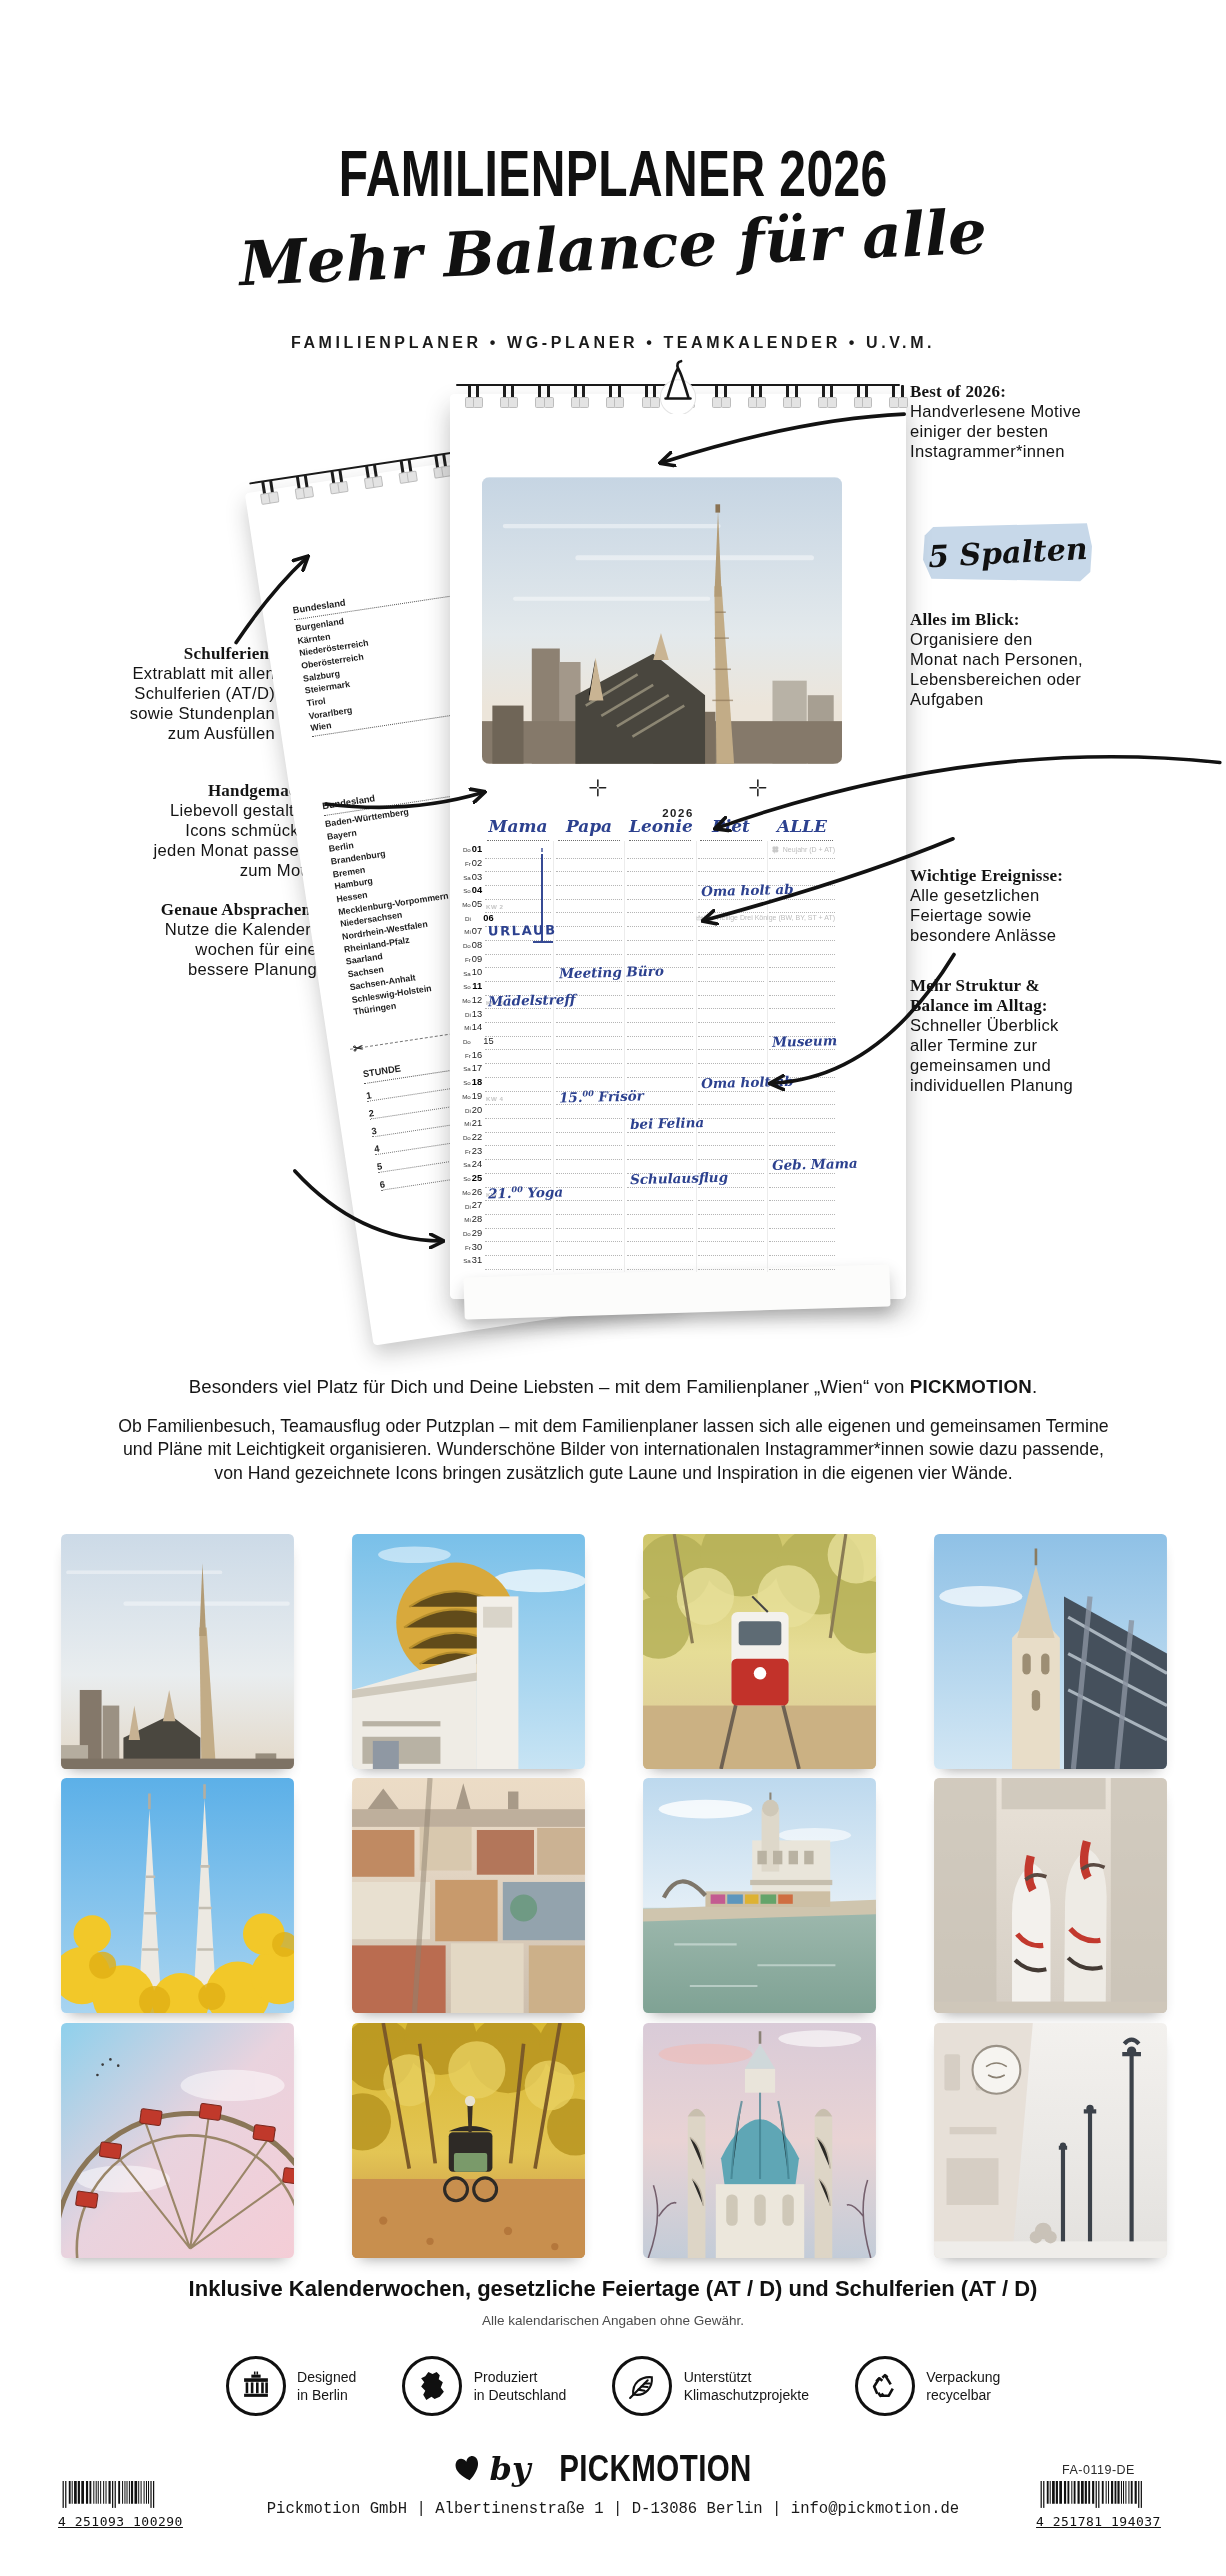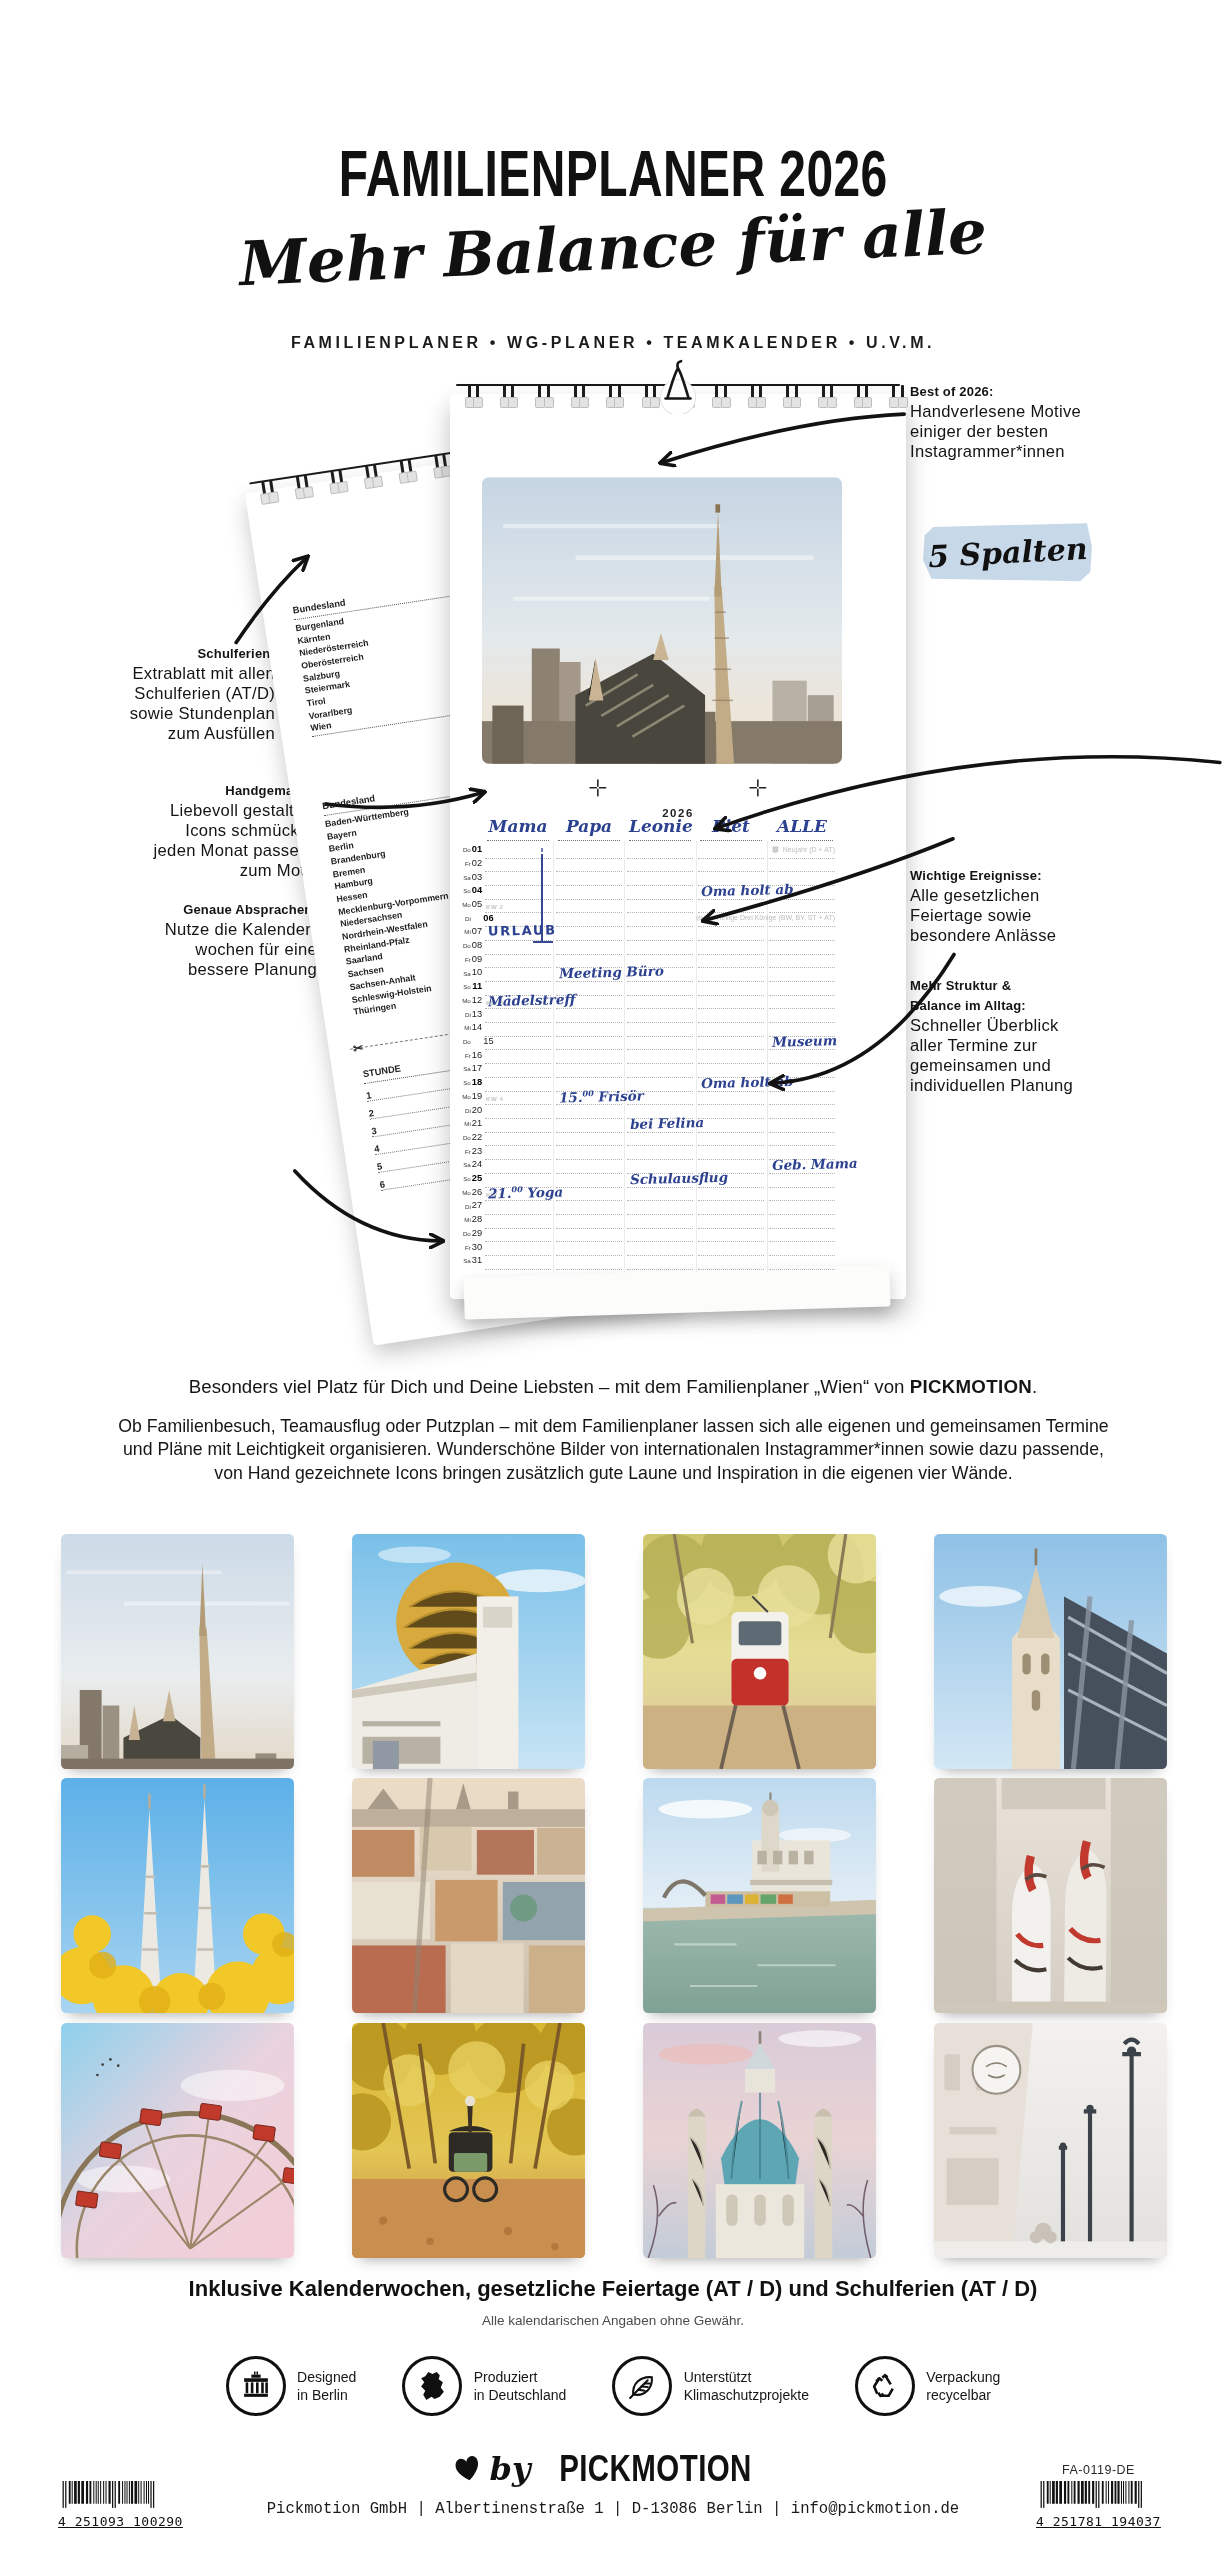--- a/index.html
+++ b/index.html
@@ -8,21 +8,21 @@
   .abs{position:absolute;}
   
   .h-title{top:139px;left:0;width:100%;text-align:center;font-size:60px;font-weight:700;letter-spacing:0.5px;white-space:nowrap;}
   .h-title>span{display:inline-block;transform:scaleX(.8) scaleY(1.08);}
   .h-script{top:212px;left:0;width:100%;text-align:center;
             font-family:"DejaVu Serif",serif;font-style:italic;font-weight:700;font-size:61px;}
   .h-script>span{display:inline-block;transform:rotate(-2.5deg);}
   .h-tag{top:334px;left:0;width:100%;text-align:center;font-size:16px;font-weight:700;letter-spacing:3.6px;color:#1b1b1b;}
   
   .ann{width:244px;line-height:20px;font-size:16.6px;letter-spacing:0.3px;color:#141414;}
-  .ann b{display:block;font-size:13px;letter-spacing:0.2px;white-space:pre-line;}
+  .ann b{display:block;font-size:17px;letter-spacing:0.2px;white-space:pre-line;font-family:Liberation Serif, serif;}
   .ann-r{text-align:left;}
   .ann-l{text-align:right;}
   .badge{top:522px;left:923px;width:169px;height:61px;background:#c7d8e9;
          clip-path:polygon(1% 22%,6% 8%,97% 2%,100% 40%,99% 82%,93% 97%,5% 93%,0 62%);
          display:flex;align-items:center;justify-content:center;}
   .badge span{font-family:"DejaVu Serif",serif;font-style:italic;font-weight:700;font-size:30px;transform:rotate(-3deg);}
   
   .sheet{background:#fff;border-radius:4.2px;}
   .bg-sheet{top:470px;left:243px;width:312px;height:862px;transform:rotate(-8.6deg);transform-origin:50% 0;
             box-shadow:0 9.3px 21px rgba(30,30,30,.25);z-index:2;font-weight:700;}
@@ -690,20 +690,22 @@
   <div class="abs ann ann-l" style="right:908px;top:781px">
     <b>Handgemacht:</b><span>Liebevoll gestaltete<br>Icons schmücken<br>jeden Monat passend<br>zum Motiv</span></div>
   <div class="abs ann ann-l" style="right:909px;top:900px">
     <b>Genaue Absprachen:</b><span>Nutze die Kalender-<br>wochen für eine<br>bessere Planung</span></div>
 
   <div class="abs ann ann-r" style="left:910px;top:382px">
     <b>Best of 2026:</b><span>Handverlesene Motive<br>einiger der besten<br>Instagrammer*innen</span></div>
   <div class="abs badge">
       <span>5 Spalten</span>
     </div>
+  <div class="abs ann ann-r" style="left:910px;top:610px">
+    <b>Alles im Blick:</b><span>Organisiere den<br>Monat nach Personen,<br>Lebensbereichen oder<br>Aufgaben</span></div>
   <div class="abs ann ann-r" style="left:910px;top:866px">
     <b>Wichtige Ereignisse:</b><span>Alle gesetzlichen<br>Feiertage sowie<br>besondere Anlässe</span></div>
   <div class="abs ann ann-r" style="left:910px;top:976px">
     <b>Mehr Struktur &amp;
 Balance im Alltag:</b><span>Schneller Überblick<br>aller Termine zur<br>gemeinsamen und<br>individuellen Planung</span></div>
 
   <svg class="abs arrows" width="1226" height="2576" viewBox="0 0 2362 4961">
     <defs>
         <marker id="ah" viewBox="0 0 12 12" refX="9" refY="6" markerWidth="4.6" markerHeight="4.6" orient="auto-start-reverse">
       <path d="M1,1 L11,6 L1,11" fill="none" stroke="#121212" stroke-width="2.6" stroke-linecap="round"></path>

